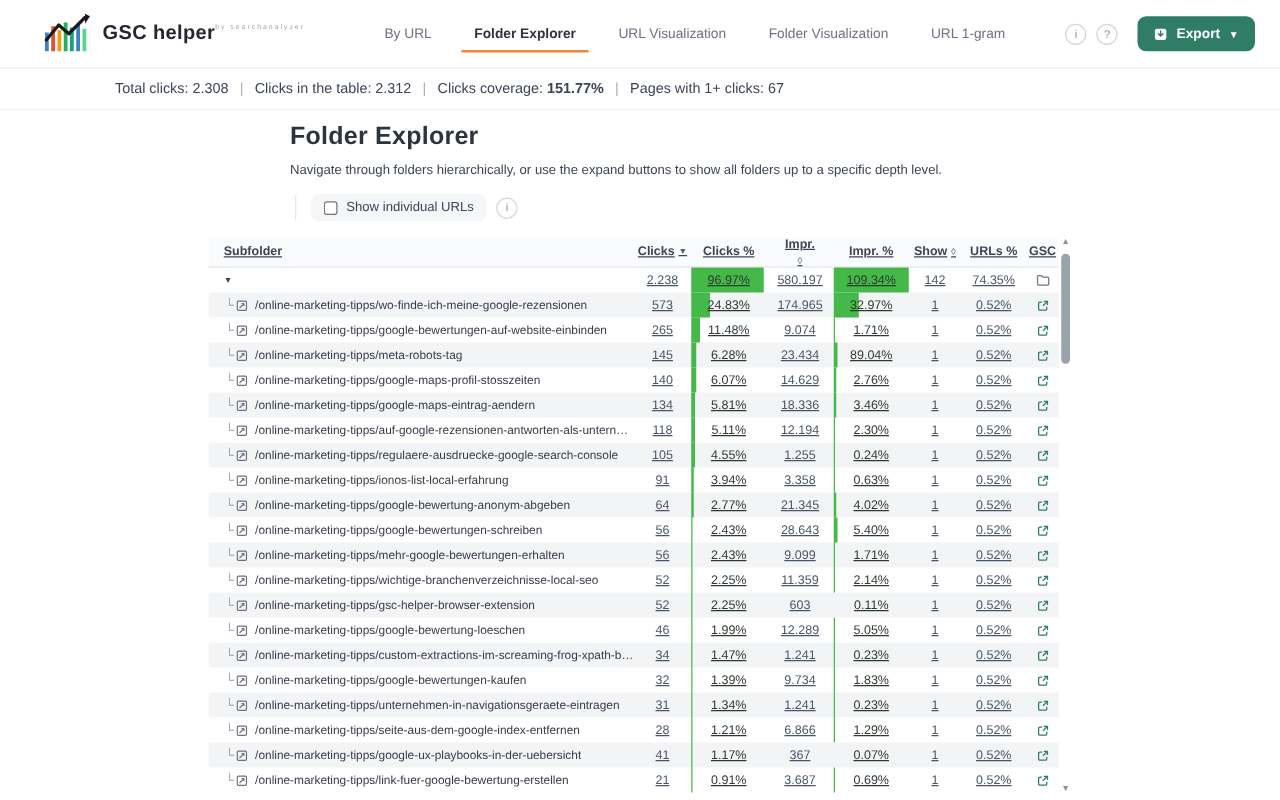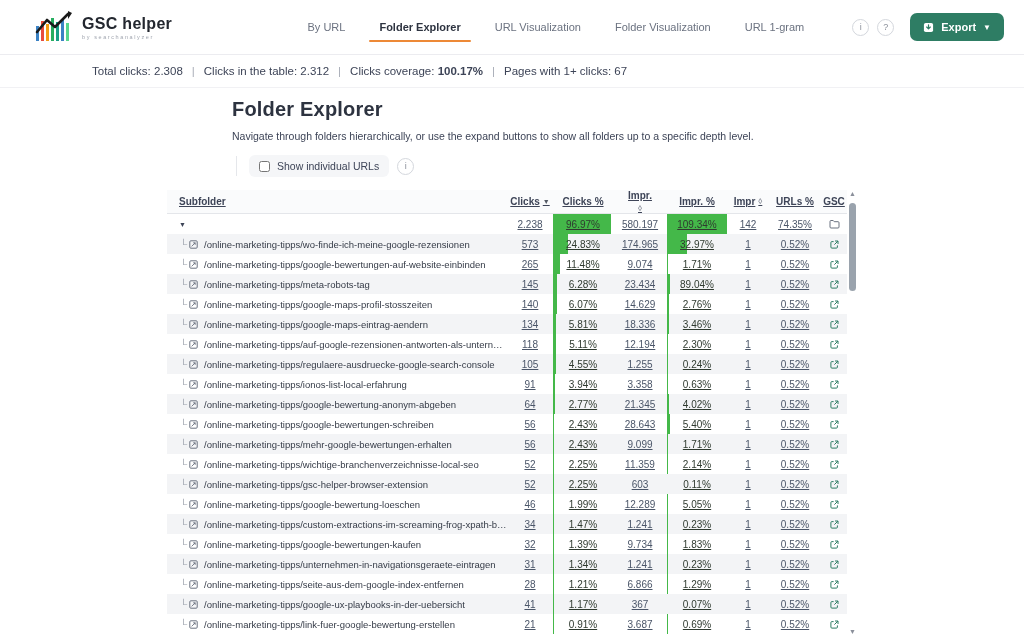--- a/index.html
+++ b/index.html
@@ -2,21 +2,21 @@
 <html><head>
 <meta charset="utf-8">
 <style>
   * { box-sizing: border-box; margin: 0; padding: 0; }
   html,body { width:1024px; height:640px; overflow:hidden; }
   body { font-family:"Liberation Sans", sans-serif; background:#fff; color:#3d4457; }
 
   
   .topbar { height:55px; display:flex; align-items:center; padding:0 20px 0 35px; border-bottom:1px solid #ececf0; background:#fff; }
   .logo { display:flex; align-items:center; gap:7px; }
-  .logo-txt { display:flex; flex-direction:column; }
+  .logo-txt { display:flex; flex-direction:row; }
   .logo-title { font-size:16px; font-weight:700; color:#23272f; letter-spacing:.3px; }
   .logo-sub { font-size:5.5px; color:#a0a5af; letter-spacing:1.6px; margin-top:1px; text-transform:lowercase; }
   .nav { display:flex; gap:30px; margin-left:auto; margin-right:46px; font-size:11px; color:#6b7280; }
   .tab { position:relative; padding:20px 2px; cursor:pointer; white-space:nowrap; }
   .tab.active { color:#2d3340; font-weight:700; }
   .tab.active::after { content:''; position:absolute; left:-8px; right:-8px; bottom:11px; height:2px; background:#ed8936; border-radius:1px; }
   .hdr-icons { display:flex; align-items:center; gap:8px; }
   .icon-circle { width:17px; height:17px; border:1px solid #d4d7dd; border-radius:50%; font-size:9px; color:#8a8f9a; display:flex; align-items:center; justify-content:center; cursor:pointer; }
   .export-btn { margin-left:8px; background:#2e7d64; color:#fff; border:none; border-radius:7px; padding:8px 13px; font-size:11px; font-weight:700; display:flex; align-items:center; gap:7px; cursor:pointer; font-family:inherit; }
   .export-btn .chev { font-size:8px; }
@@ -108,21 +108,21 @@
       <span class="chev">▼</span>
     </button>
   </div>
 </div>
 
 <div class="statsbar">
     <span class="stat"><span class="stat-label">Total clicks: </span><span class="stat-value">2.308</span></span>
     <span class="sep">|</span>
     <span class="stat"><span class="stat-label">Clicks in the table: </span><span class="stat-value">2.312</span></span>
     <span class="sep">|</span>
-    <span class="stat"><span class="stat-label">Clicks coverage: </span><span class="stat-value bold">100.17%</span></span>
+    <span class="stat"><span class="stat-label">Clicks coverage: </span><span class="stat-value bold">151.77%</span></span>
     <span class="sep">|</span>
     <span class="stat"><span class="stat-label">Pages with 1+ clicks: </span><span class="stat-value">67</span></span>
   </div>
 
 <div class="intro">
   <div class="page-title">Folder Explorer</div>
   <div class="page-desc">Navigate through folders hierarchically, or use the expand buttons to show all folders up to a specific depth level.</div>
   <div class="controls">
     <div class="ctrl-div"></div>
     <label class="show-urls">
@@ -146,21 +146,21 @@
         <span>Clicks %</span>
       </div>
       <div class="th c-impr">
         <span>Impr.</span>
         <span class="sort unsorted">◊</span>
       </div>
       <div class="th c-ipct">
         <span>Impr. %</span>
       </div>
       <div class="th c-urls">
-        <span>Impr</span>
+        <span>Show</span>
         <span class="sort unsorted">◊</span>
       </div>
       <div class="th c-upct">
         <span>URLs %</span>
       </div>
       <div class="th c-gsc">
         <span>GSC</span>
       </div>
     </div>
   <div>

